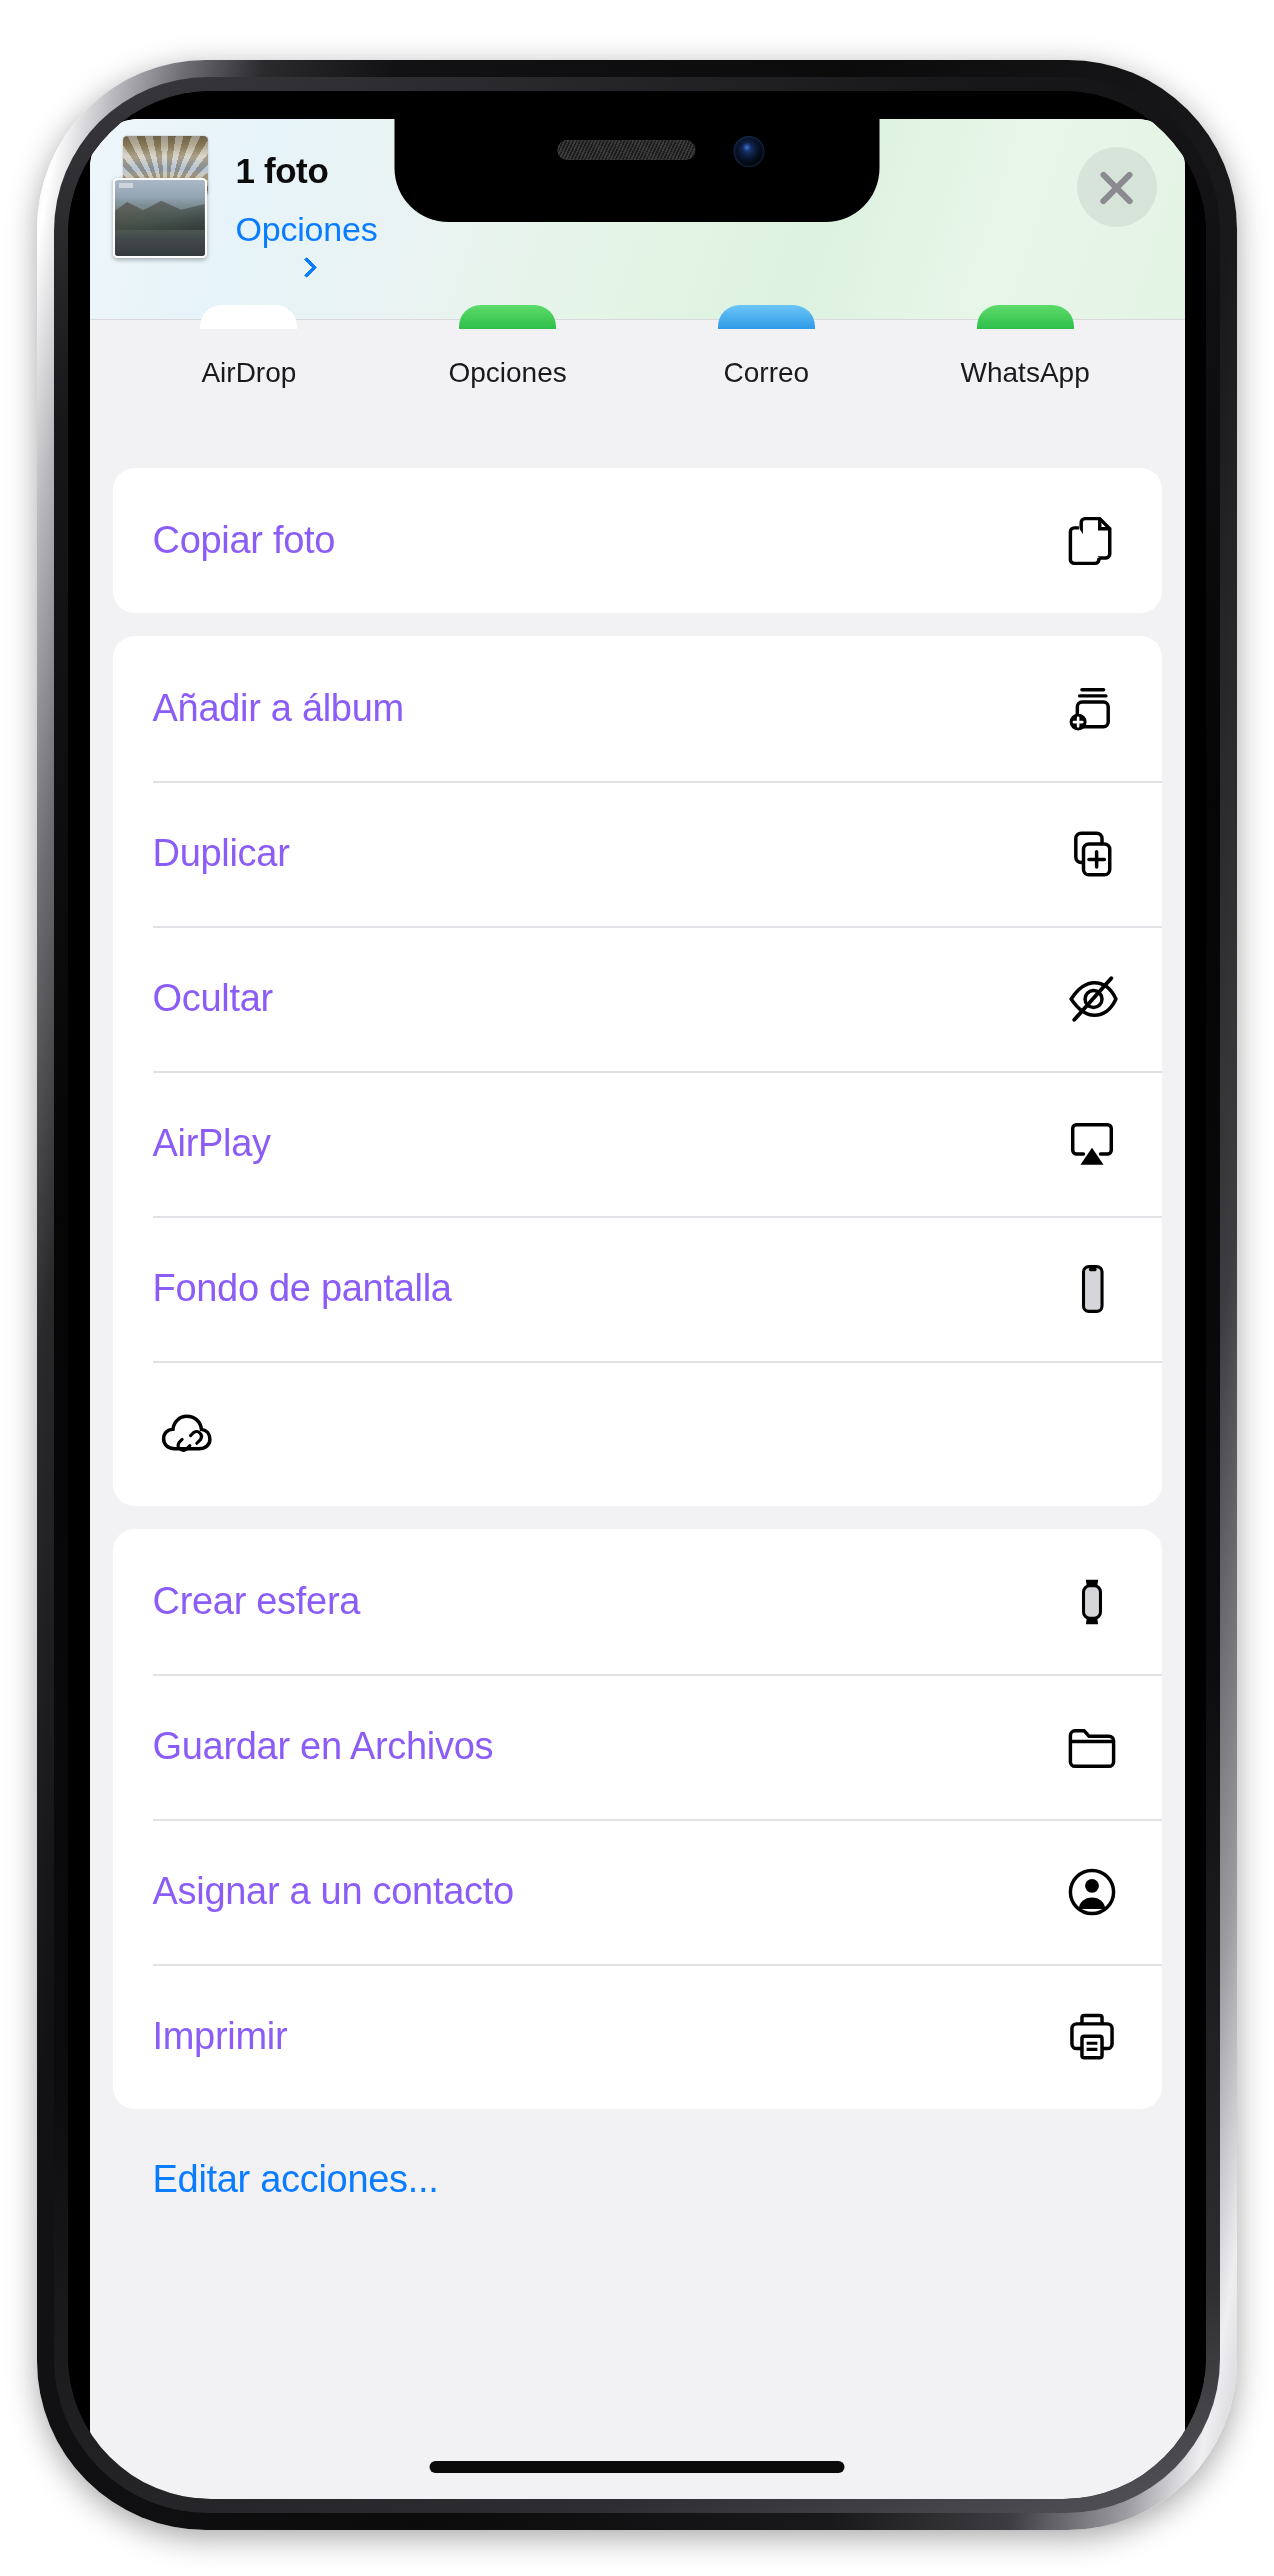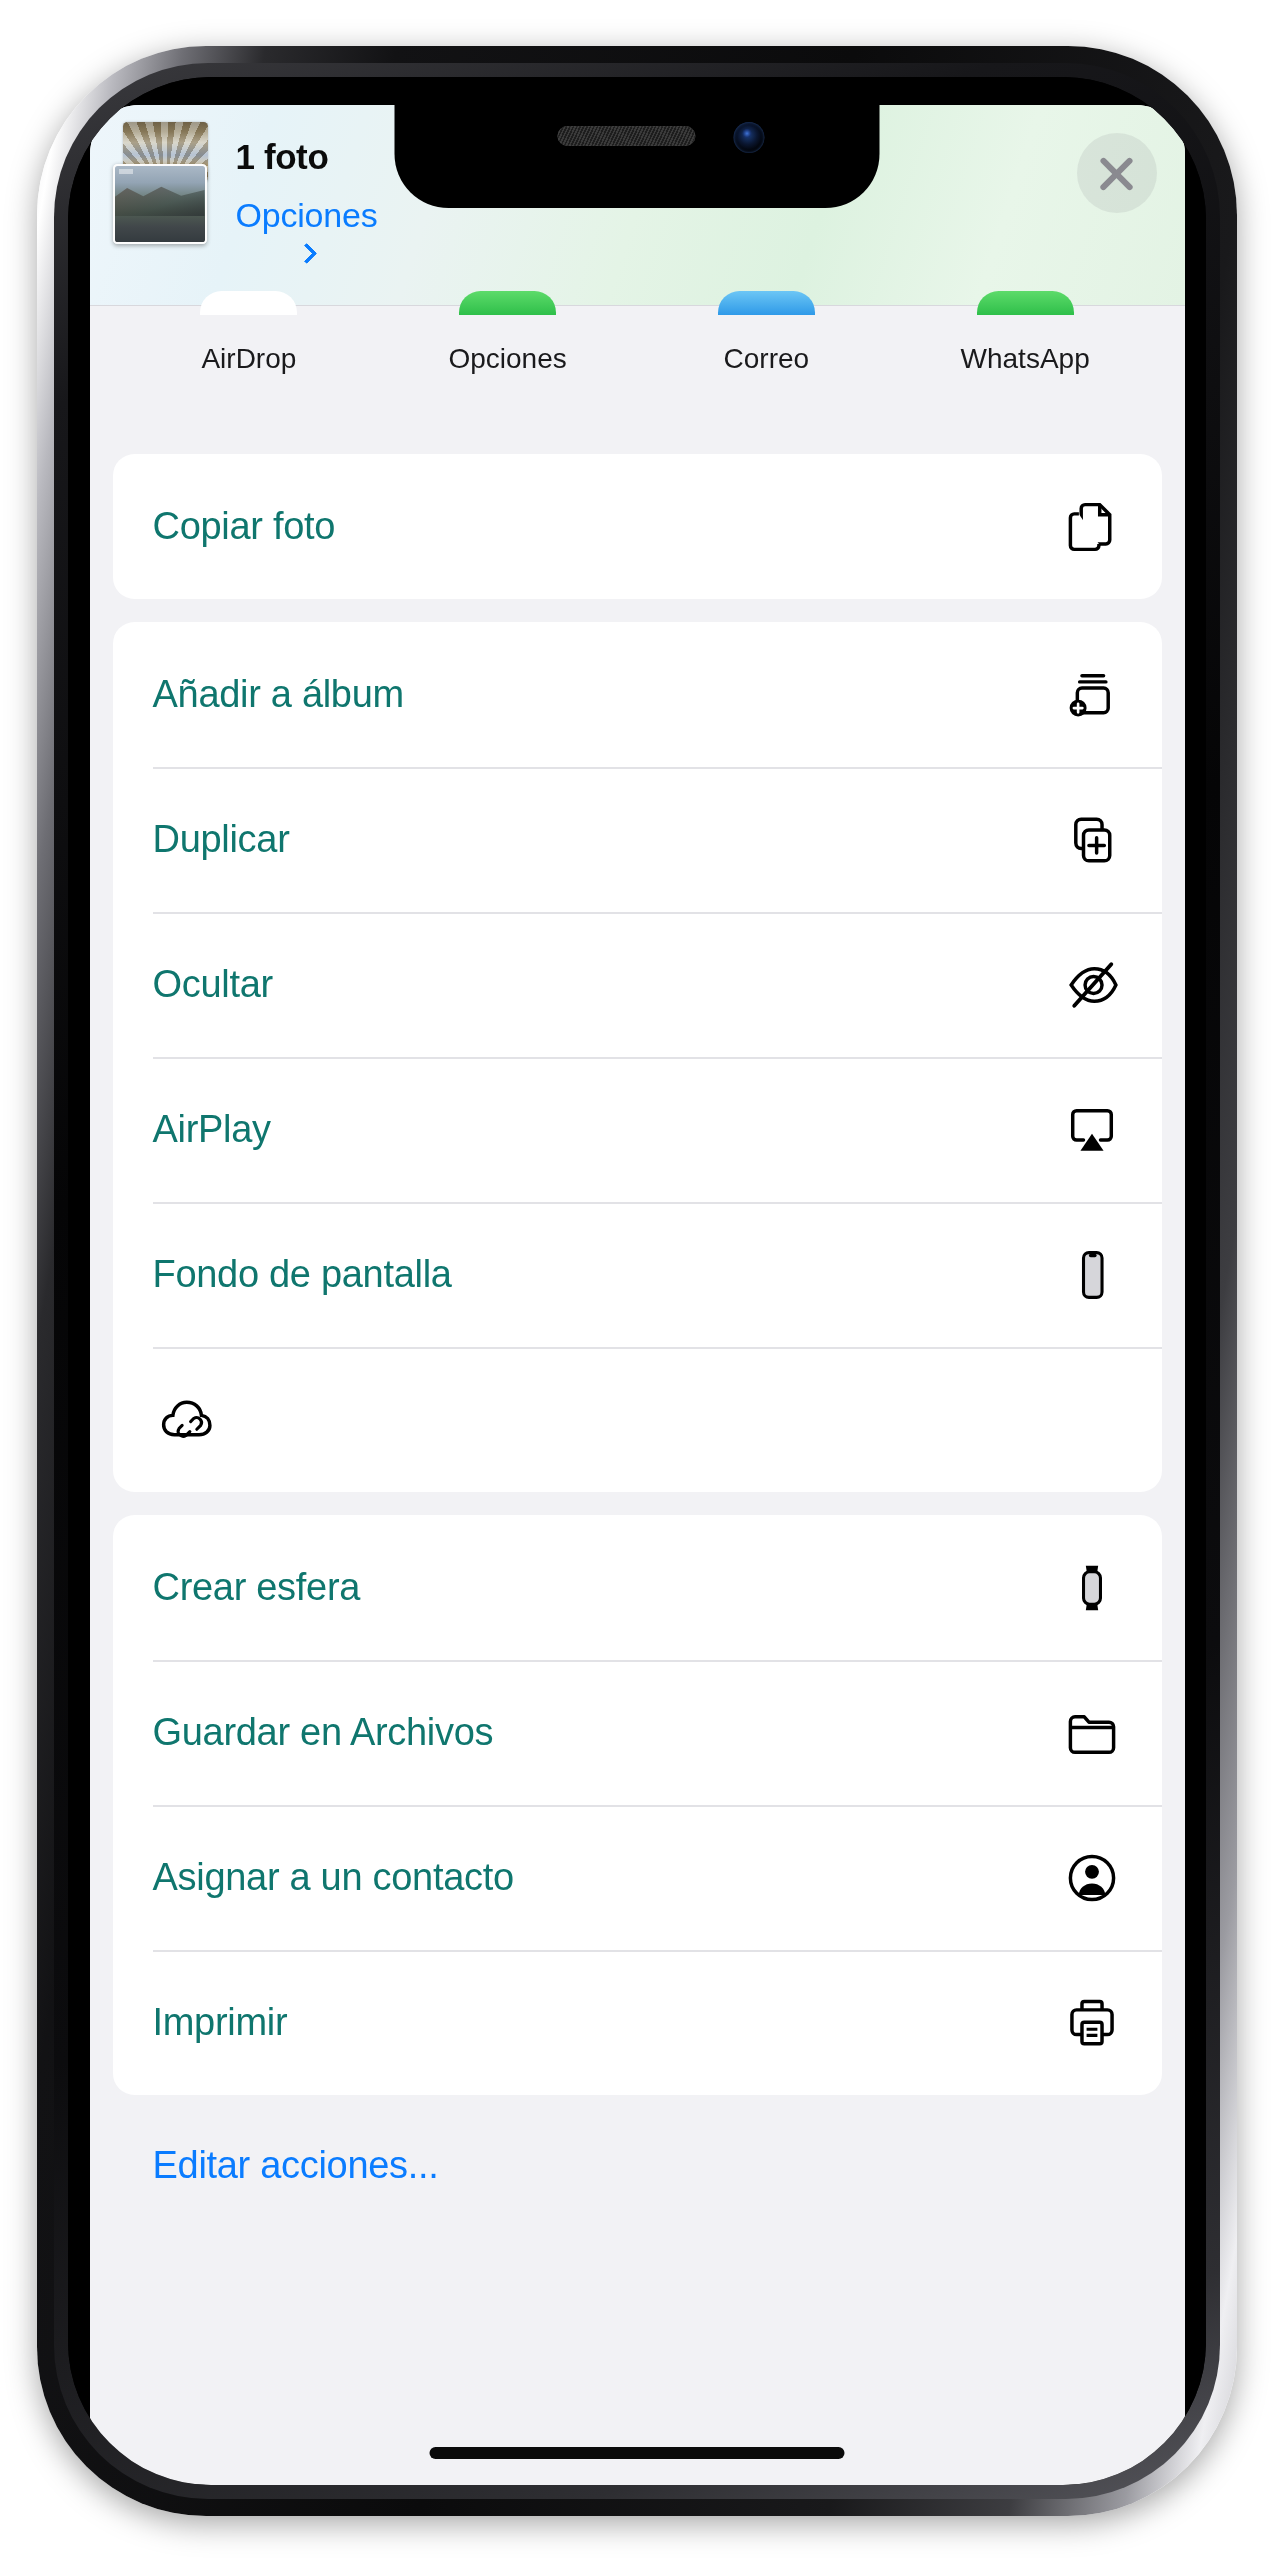--- a/index.html
+++ b/index.html
@@ -16,21 +16,21 @@
   .stage {
     position: relative;
     width: 1274px;
     height: 2576px;
     background: #ffffff;
   }
 
   .phone-outer {
     position: absolute;
     left: 37px;
-    top: 46px;
+    top: 60px;
     width: 1200px;
     height: 2470px;
     border-radius: 169px;
     background:
       linear-gradient(100deg,
         #e9e9ec 0%,
         #ffffff 2%,
         #b9b9bf 5%,
         #6e6e74 9%,
         #2a2a2d 14%,
@@ -318,21 +318,21 @@
   }
   .row + .row::before {
     content: "";
     position: absolute;
     left: 40px; right: 0; top: 0;
     height: 1.5px;
     background: #e2e2e6;
   }
   .row-label {
     font-size: 38px;
-    color: #0f766e;
+    color: #8b5cf6;
     letter-spacing: -0.3px;
   }
   .row-icon {
     width: 66px;
     height: 66px;
     display: flex;
     align-items: center;
     justify-content: center;
     flex: none;
   }

